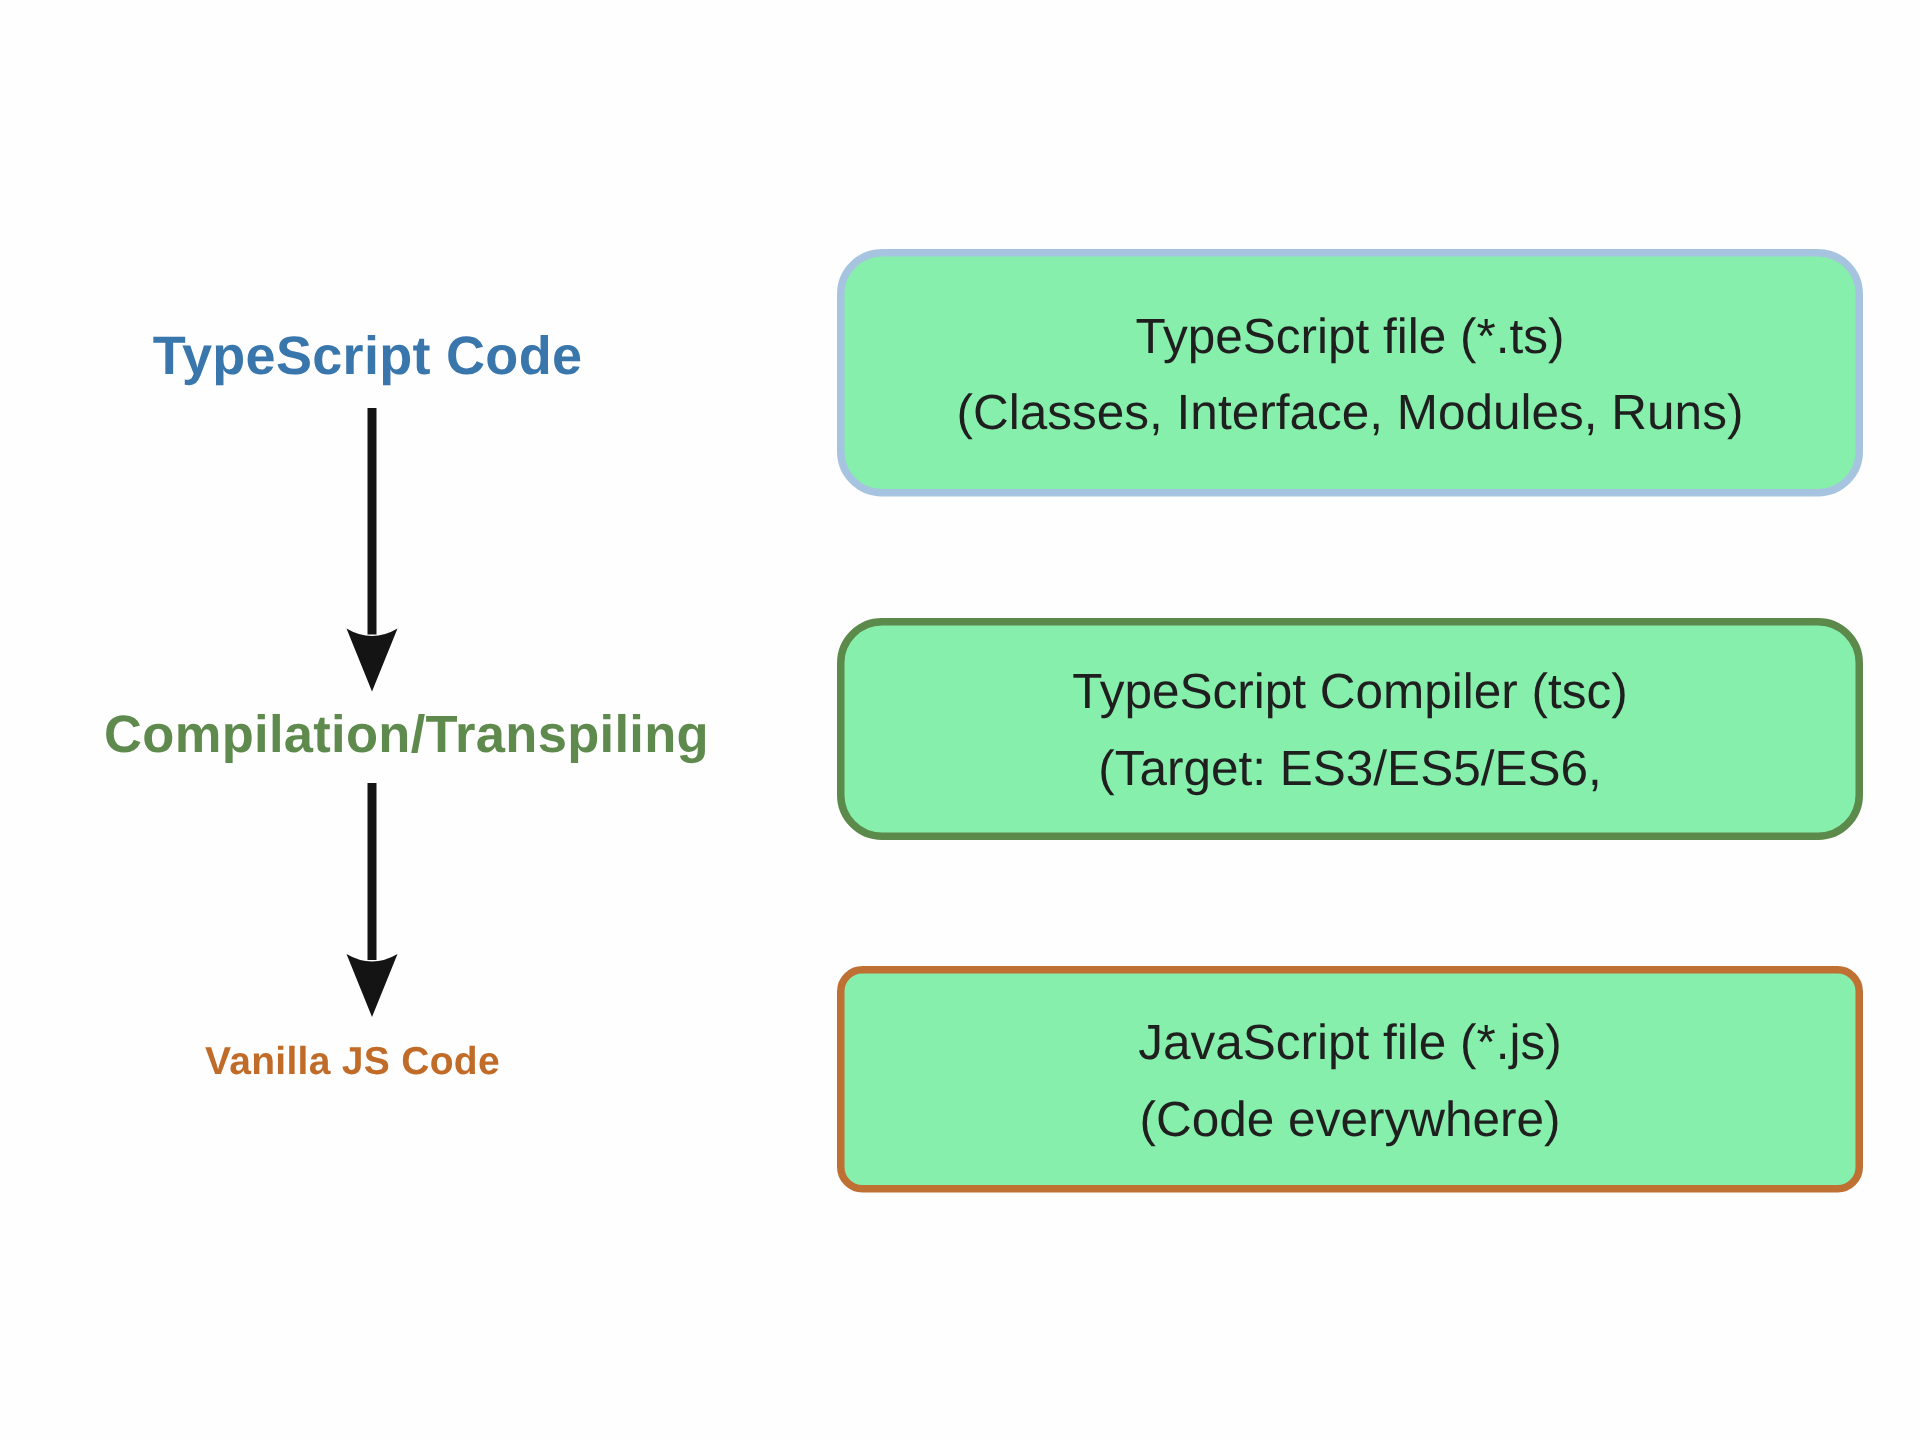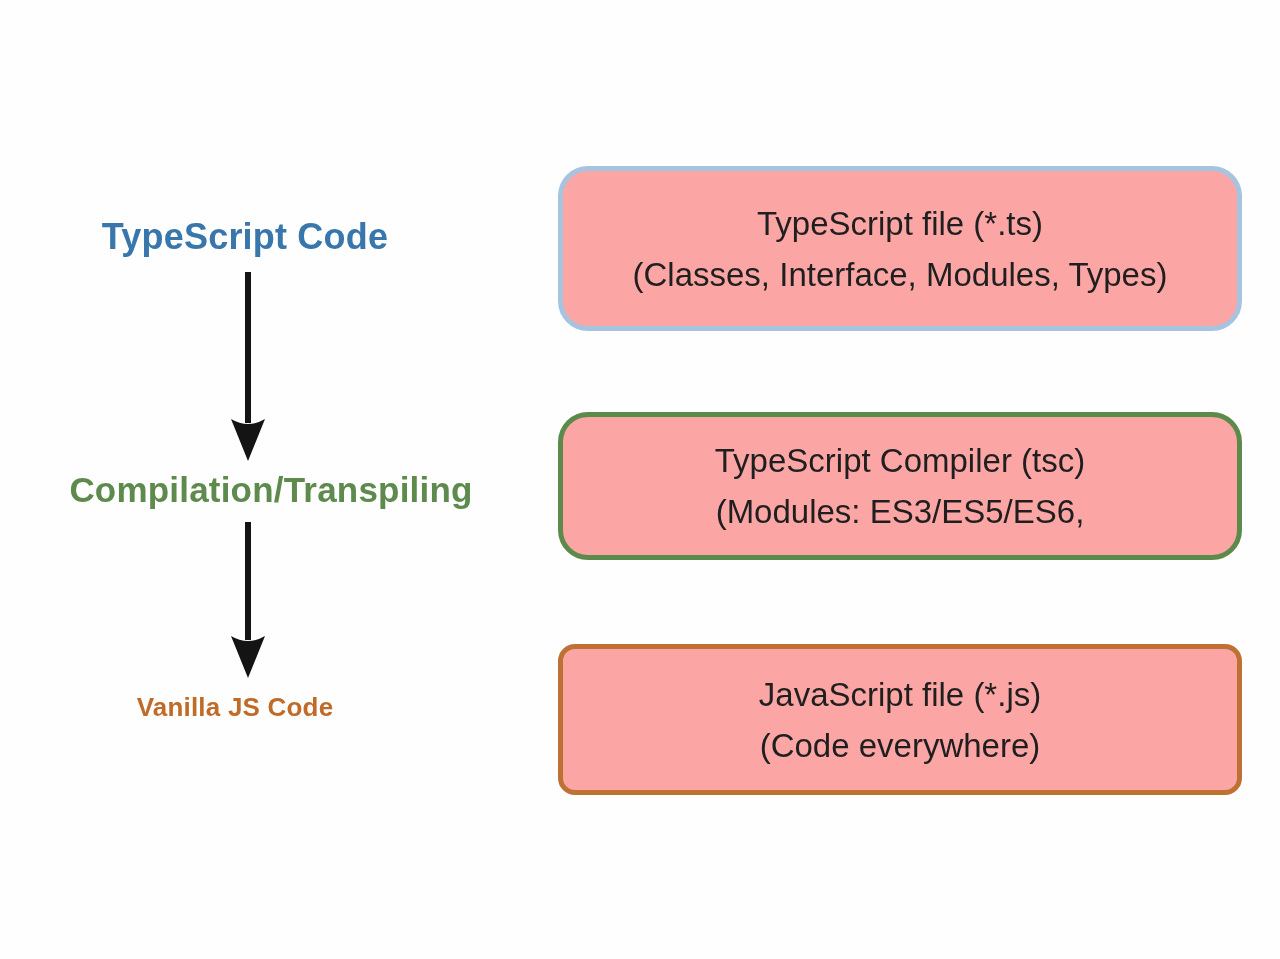--- a/index.html
+++ b/index.html
@@ -26,21 +26,21 @@
 
     .arrow { position: absolute; }
     #arrow-1 { left: 228px; top: 270px; }
     #arrow-2 { left: 228px; top: 520px; }
 
     .infobox {
       position: absolute;
       left: 558px; width: 684px;
       border-style: solid; border-width: 5px;
       border-radius: 30px;
-      background: #fca5a5;
+      background: #86efac;
       box-sizing: border-box;
       display: flex; flex-direction: column;
       justify-content: center; align-items: center;
       text-align: center;
     }
     .infobox .line {
       font-size: 33px;
       line-height: 51px;
       white-space: nowrap;
     }
@@ -68,26 +68,26 @@
     <svg width="40" height="160" viewBox="0 0 40 160">
       <line x1="20" y1="2" x2="20" y2="120" stroke="currentColor" stroke-width="6"></line>
       <path d="M20,158 L3,116 Q20,126 37,116 Z" fill="currentColor"></path>
     </svg>
   </div>
 
   <div class="flow-label" id="label-vanilla" style="color: rgb(192, 107, 40);">Vanilla JS Code</div>
 
   <div class="infobox" id="box-tsfile" style="color: rgb(31, 31, 31); border-color: rgb(166, 196, 223);">
     <div class="line">TypeScript file (*.ts)</div>
-    <div class="line">(Classes, Interface, Modules, Types)</div>
+    <div class="line">(Classes, Interface, Modules, Runs)</div>
   </div>
 
   <div class="infobox" id="box-compiler" style="color: rgb(31, 31, 31); border-color: rgb(92, 138, 74);">
     <div class="line">TypeScript Compiler (tsc)</div>
-    <div class="line">(Modules: ES3/ES5/ES6,</div>
+    <div class="line">(Target: ES3/ES5/ES6,</div>
   </div>
 
   <div class="infobox" id="box-jsfile" style="color: rgb(31, 31, 31); border-color: rgb(191, 113, 52); border-radius: 17px;">
     <div class="line">JavaScript file (*.js)</div>
     <div class="line">(Code everywhere)</div>
   </div>
 
 </div>
 
 </body></html>

